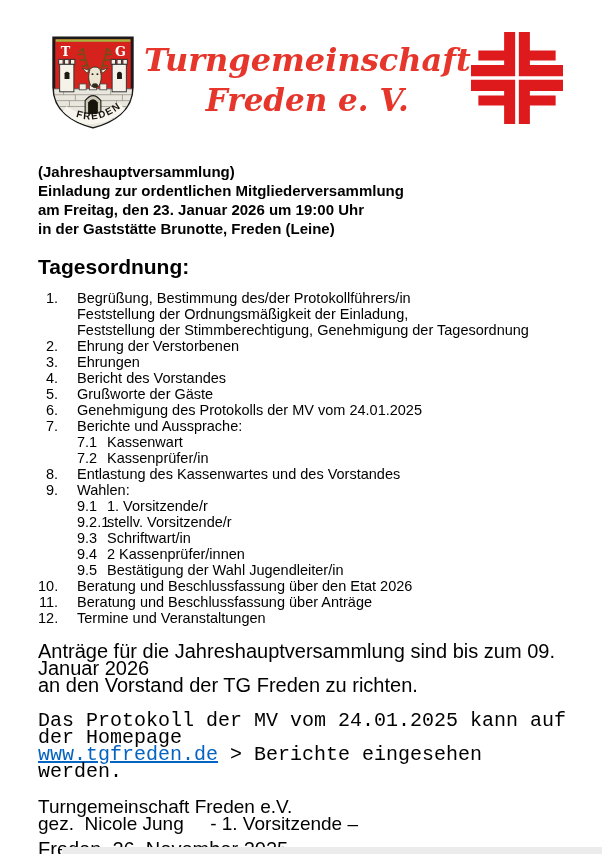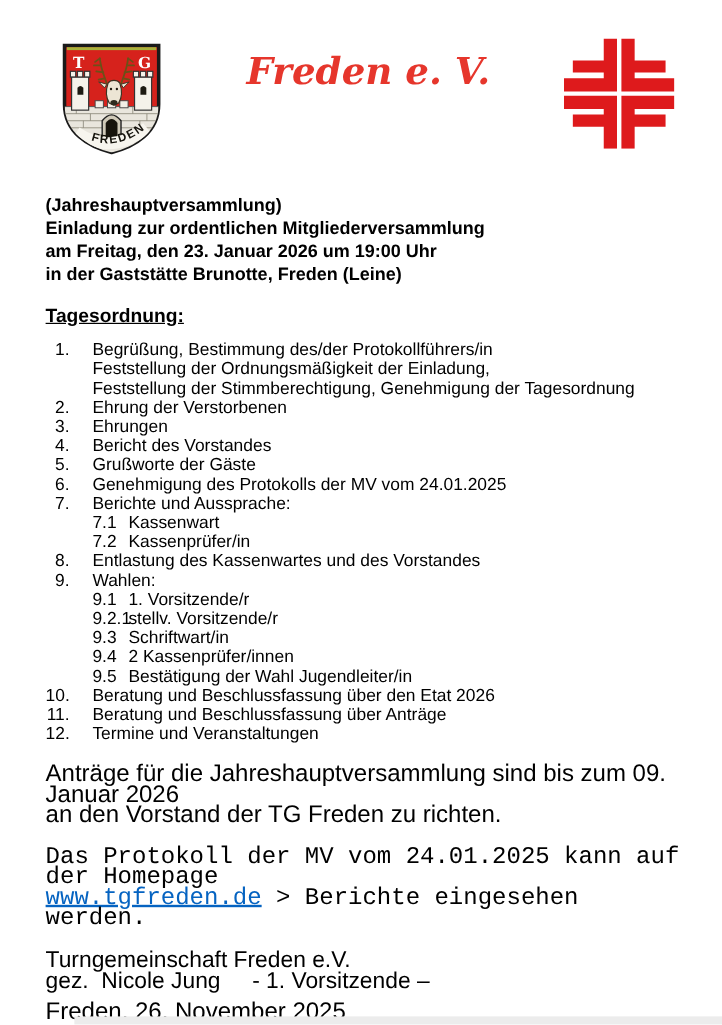--- a/index.html
+++ b/index.html
@@ -13,22 +13,22 @@
   .letterhead{display:flex;align-items:flex-start;padding:30px 40px 0 42px;}
   .crest{width:102px;height:102px;flex:0 0 auto;}
   .club-title{flex:1;text-align:center;color:var(--script-red);
               font-family:"DejaVu Serif",serif;font-style:italic;font-weight:bold;
               padding-top:10px;line-height:40px;}
   .club-title .l1{font-size:32px;}
   .club-title .l2{font-size:31px;}
   .tkreuz{width:92px;height:92px;flex:0 0 auto;margin-top:2px;}
   .content{padding:0 30px 0 38px;}
   .invite{margin:30px 0 0 0;font-weight:bold;font-size:15px;line-height:19px;}
-  .agenda-heading{margin:17px 0 0 0;font-size:16px;font-weight:bold;
-                  text-decoration:underline;}
+  .agenda-heading{margin:17px 0 0 0;font-size:21px;font-weight:bold;
+                  }
   .agenda{margin-top:11px;font-size:14.5px;line-height:16px;}
   .agenda-row{display:grid;grid-template-columns:20px 1fr;column-gap:19px;}
   .agenda-num{text-align:right;}
   .subnum{display:inline-block;width:30px;}
   .para{margin:17px 0 0 0;font-size:20px;line-height:17px;}
   .para.gap{margin-top:18px;font-family:Liberation Mono, monospace;}
   a.link{color:var(--link-blue);text-decoration:underline;cursor:pointer;}
   .sig{margin:18px 0 0 0;font-size:19px;line-height:17px;white-space:pre-wrap;}
   .place-date{margin:9px 0 0 0;font-size:20px;line-height:17px;}
   .edge-strip{position:absolute;left:62px;right:0;bottom:0;height:7px;background:#ececec;}
@@ -101,20 +101,21 @@
       <ellipse cx="54" cy="56.5" rx="3" ry="2.2" fill="#2e2a1e"></ellipse>
 
       <text x="24" y="27" font-size="13" fill="#ffffff" font-family="'DejaVu Serif',serif" font-weight="bold" text-anchor="middle">T</text>
       <text x="80" y="27" font-size="13" fill="#ffffff" font-family="'DejaVu Serif',serif" font-weight="bold" text-anchor="middle">G</text>
       <text font-size="10" font-weight="bold" fill="#15130c" letter-spacing="1.5" font-family="'Liberation Sans',sans-serif">
         <textPath href="#bannerArc" startOffset="14">FREDEN</textPath>
       </text>
     </svg>
 
     <div class="club-title">
+      <div class="l1">Turngemeinschaft</div>
       <div class="l2">Freden e. V.</div>
     </div>
 
     <svg class="tkreuz" viewBox="0 0 100 100" aria-hidden="true">
       <g style="fill:var(--logo-red)">
         <path id="fq" d="M52,52 H100 V64 H64 V69 H92 V80 H64 V100 H52 Z"></path>
         <use href="#fq" transform="translate(100,0) scale(-1,1)"></use>
         <use href="#fq" transform="translate(0,100) scale(1,-1)"></use>
         <use href="#fq" transform="translate(100,100) scale(-1,-1)"></use>
       </g>

